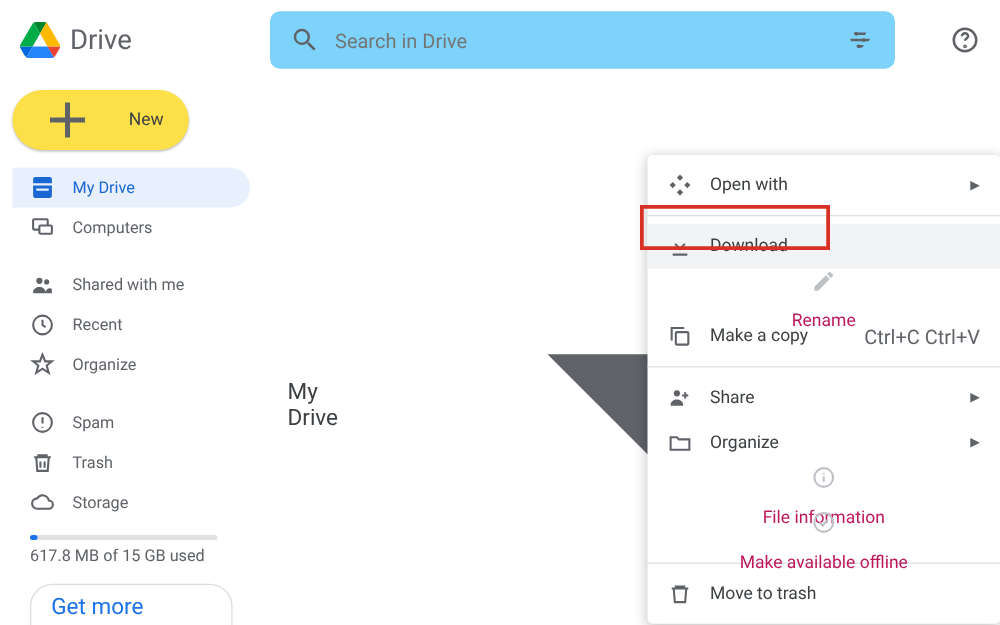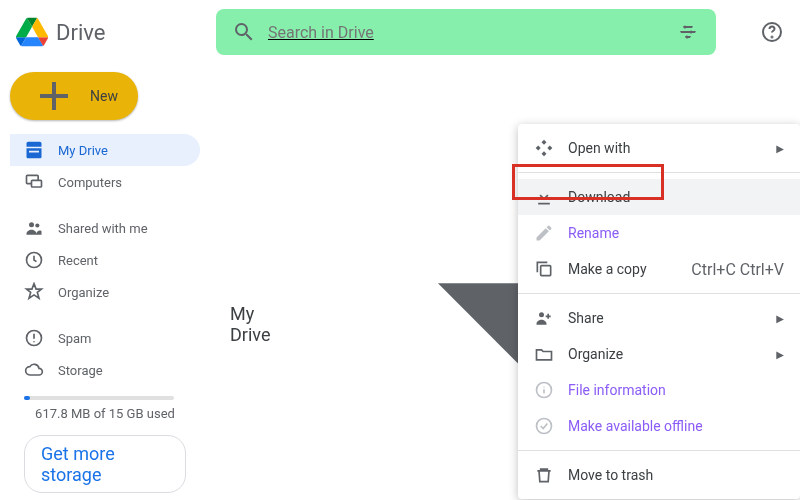--- a/index.html
+++ b/index.html
@@ -2,45 +2,45 @@
 <html><head>
 <meta charset="utf-8">
 <style>
 * { box-sizing: border-box; margin: 0; padding: 0; font-family: 'Google Sans', Roboto, Arial, sans-serif; }
 body { background: #fff; width: 800px; height: 500px; overflow: hidden; position: relative; }
 
 .header { display: flex; align-items: center; height: 64px; padding: 0 16px; }
 .logo-area { display: flex; align-items: center; gap: 8px; width: 200px; }
 .drive-logo { width: 32px; height: 32px; }
 .drive-title { font-size: 22px; color: #5f6368; }
-.search-bar { flex: 1; max-width: 500px; height: 46px; background: #86efac; border-radius: 8px; display: flex; align-items: center; padding: 0 16px; gap: 12px; text-decoration: underline; }
+.search-bar { flex: 1; max-width: 500px; height: 46px; background: #7dd3fc; border-radius: 8px; display: flex; align-items: center; padding: 0 16px; gap: 12px; }
 .search-bar input { border: none; background: transparent; font-size: 16px; color: #5f6368; flex: 1; outline: none; }
 .header-icons { display: flex; gap: 18px; margin-left: auto; align-items: center; }
 .icon-btn { width: 24px; height: 24px; display: flex; align-items: center; justify-content: center; cursor: pointer; color: #5f6368; }
 
 .body { display: flex; height: calc(500px - 64px); }
 .sidebar { width: 210px; padding: 8px 10px; }
-.new-btn { display: inline-flex; align-items: center; gap: 12px; height: 48px; padding: 0 20px; border-radius: 24px; box-shadow: 0 1px 2px rgba(0,0,0,0.2), 0 1px 3px rgba(0,0,0,0.1); background: #eab308; cursor: pointer; margin-bottom: 14px; }
+.new-btn { display: inline-flex; align-items: center; gap: 25px; height: 48px; padding: 0 20px; border-radius: 24px; box-shadow: 0 1px 2px rgba(0,0,0,0.2), 0 1px 3px rgba(0,0,0,0.1); background: #fde047; cursor: pointer; margin-bottom: 14px; }
 .new-btn span { font-size: 14px; color: #3c4043; }
 .nav-item { display: flex; align-items: center; gap: 14px; height: 32px; padding: 0 14px; border-radius: 0 16px 16px 0; font-size: 13px; color: #5f6368; cursor: pointer; }
 .nav-item.active { background: #e8f0fe; color: #1967d2; }
 .nav-item.active .nav-icon { color: #1967d2; }
 .nav-icon { width: 20px; height: 20px; color: #5f6368; display:flex; align-items:center; justify-content:center; }
 .nav-gap { height: 14px; }
 .storage-bar { width: 150px; height: 4px; background: #e0e0e0; border-radius: 2px; margin: 10px 14px 4px; position: relative; }
 .storage-fill { position: absolute; left:0; top:0; height:100%; width:4%; background:#1a73e8; border-radius:2px; }
-.storage-text { font-size: 13px; color:#5f6368; padding: 2px 14px 10px; text-align: center; }
+.storage-text { font-size: 13px; color:#5f6368; padding: 2px 14px 10px; }
 .get-storage { margin: 4px 14px; border: 1px solid #dadce0; border-radius: 18px; padding: 7px 16px; font-size: 18px; color: #1a73e8; cursor: pointer; display: inline-block; }
 
 .main { flex: 1; padding: 10px 20px 0 20px; position: relative; }
 .breadcrumb { display: flex; align-items:center; gap: 6px; font-size: 18px; color: #3c4043; padding: 8px 0 14px; }
 
 .context-menu { position:absolute; top:60px; right:0; width:282px; background:#fff; box-shadow: 0 2px 10px rgba(0,0,0,0.25); border-radius: 4px; padding: 6px 0; font-size:14px; color:#3c4043; z-index:10;}
 .cm-item { display:flex; align-items:center; gap:14px; height:36px; padding: 0 16px; cursor:pointer; position:relative;}
-.cm-item.disabled { color:#8b5cf6; }
+.cm-item.disabled { color:#be185d;flex-direction:column; }
 .cm-item .shortcut { margin-left:auto; font-size:16px; color:#5f6368; }
 .cm-item .arrow { margin-left:auto; color:#5f6368; font-size:10px;}
 .cm-item.highlight { background:#f1f3f4;align-items:center; }
 .cm-sep { height:1px; background:#e0e0e0; margin:6px 0; }
 .cm-icon { width:20px; height:20px; display:flex; align-items:center; justify-content:center; color:#5f6368; }
 .cm-item.disabled .cm-icon { color:#bdc1c6; }
 .download-box { position:absolute; top:100px; right:136px; width:152px; height:36px; border:3px solid #d93025; pointer-events:none; z-index:11;}
 
 svg { width: 100%; height: 100%; }
 </style>
@@ -146,20 +146,28 @@
           <svg viewBox="0 0 24 24" fill="none" stroke="currentColor" stroke-width="2">
             <circle cx="12" cy="12" r="9"></circle>
             <path d="M12 7v6M12 16v1"></path>
           </svg>
         </span>
       <span>Spam</span>
     </div>
     <div class="nav-item">
       <span class="nav-icon">
           <svg viewBox="0 0 24 24" fill="none" stroke="currentColor" stroke-width="2">
+            <path d="M4 7h16M8 7V5h8v2M6 7l1 13h10l1-13M10 11v6M14 11v6"></path>
+          </svg>
+        </span>
+      <span>Trash</span>
+    </div>
+    <div class="nav-item">
+      <span class="nav-icon">
+          <svg viewBox="0 0 24 24" fill="none" stroke="currentColor" stroke-width="2">
             <path d="M7 18a5 5 0 010-10 6 6 0 0111 2 4 4 0 010 8H7z"></path>
           </svg>
         </span>
       <span>Storage</span>
     </div>
     <div class="storage-bar">
         <div class="storage-fill"></div>
       </div>
     <div class="storage-text">617.8 MB of 15 GB used</div>
     <div class="get-storage">Get more storage</div>

